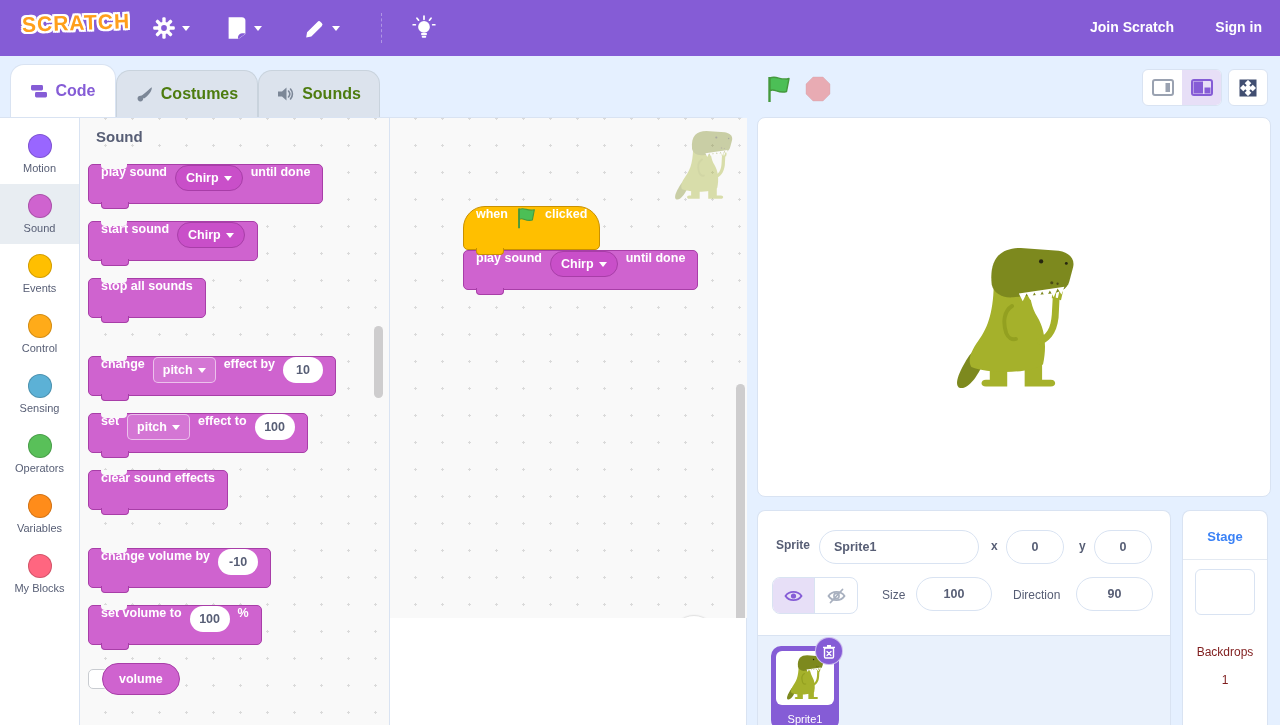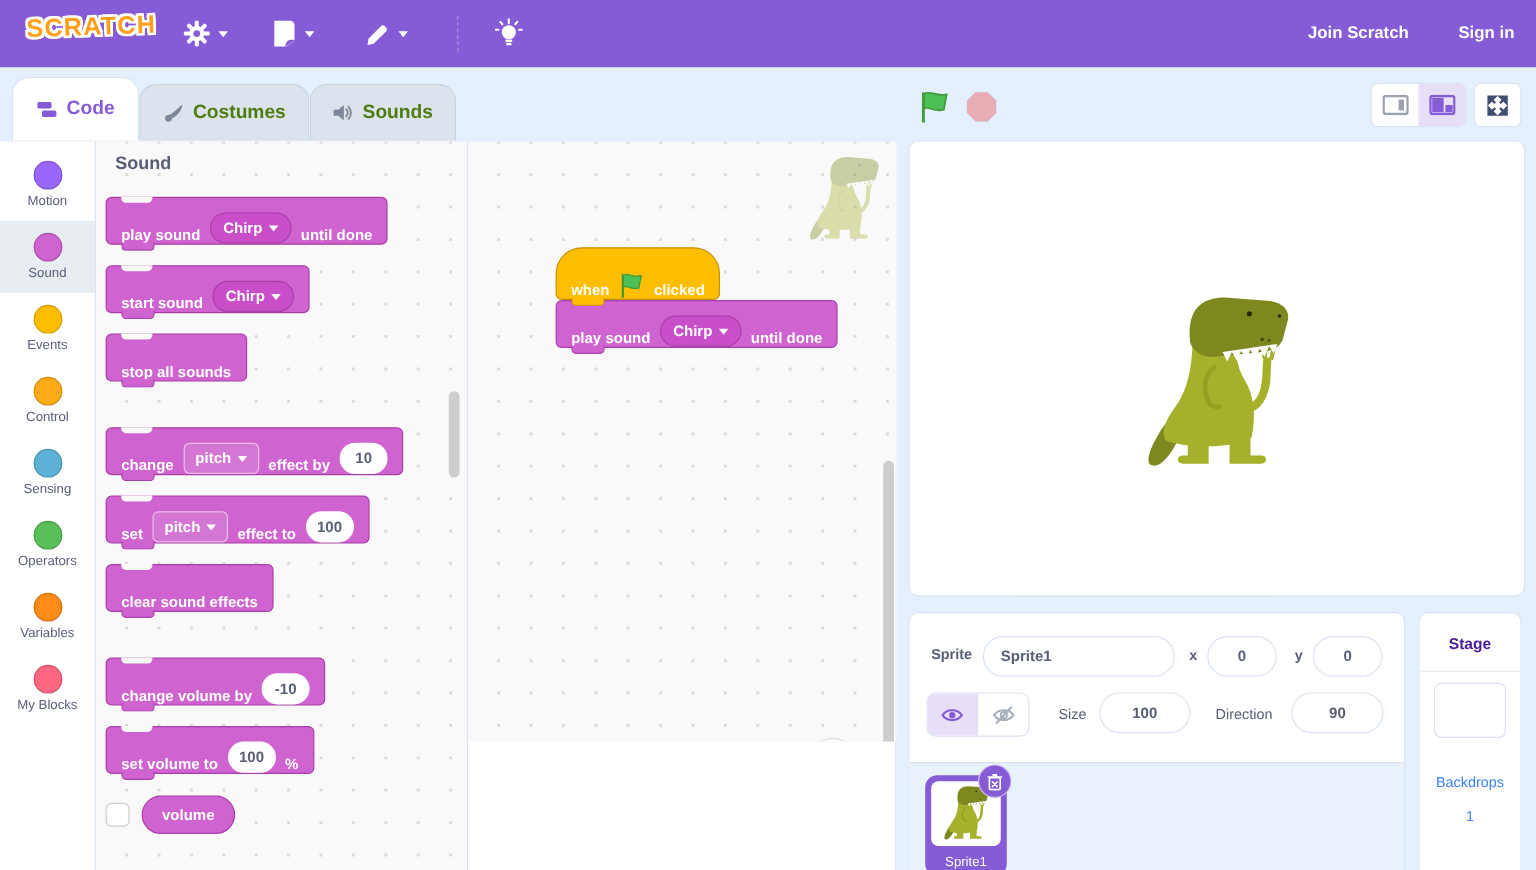--- a/index.html
+++ b/index.html
@@ -41,21 +41,21 @@
   .cat-dot { width:24px; height:24px; border-radius:50%; box-shadow:inset 0 0 0 1px rgba(0,0,0,.18); }
   .cat-label { font-size:11px; color:#575E75; }
 
   .dotgrid { background-color:#F9F9F9;
     background-image:radial-gradient(circle, #DADADA 1.2px, transparent 1.3px); background-size:27px 27px; background-position:12px 14px; }
   .palette { position:absolute; left:80px; top:0; width:310px; height:608px; border-right:1px solid #D9E3F2; overflow:hidden; }
   .palette-header { position:absolute; left:16px; top:10px; font-size:15px; font-weight:bold; color:#575E75; }
   .workspace { position:absolute; left:390px; top:0; width:357px; height:500px; overflow:hidden; }
 
   
-  .sblock { position:absolute; display:inline-flex; align-items:flex-end; gap:8px; height:40px; padding:0 12px;
+  .sblock { position:absolute; display:inline-flex; align-items:flex-start; gap:8px; height:40px; padding:0 12px;
     background:#CF63CF; border:1px solid #A83EA8; border-radius:5px; color:#fff; font-size:12.5px; font-weight:bold; white-space:nowrap; cursor:grab; }
   .sblock::before { content:""; position:absolute; top:-1px; left:12px; width:26px; height:5px; background:#F9F9F9; border-radius:0 0 4px 4px; }
   .sblock::after { content:""; position:absolute; bottom:-6px; left:12px; width:26px; height:6px; background:inherit;
     border:1px solid #A83EA8; border-top:none; border-radius:0 0 4px 4px; }
   .sblock.snapped::before { display:none; }
   .hat { background:#FFBF00; border-color:#C99000; border-radius:22px 22px 5px 5px; height:44px; z-index:3; }
   .hat::before { display:none; }
   .hat::after { border-color:#C99000; }
   .dd-oval { display:inline-flex; align-items:center; gap:5px; height:26px; padding:0 10px; background:#C94FC9;
     border:1px solid #A83EA8; border-radius:13px; cursor:pointer; }
@@ -91,24 +91,24 @@
   .sprite-card { position:absolute; left:13px; top:10px; width:68px; height:84px; background:#855CD6; border-radius:10px; cursor:pointer; }
   .sprite-card-inner { position:absolute; left:5px; top:5px; width:58px; height:54px; background:#fff; border-radius:6px;
     display:flex; align-items:center; justify-content:center; }
   .sprite-card-name { position:absolute; left:0; bottom:5px; width:100%; text-align:center; color:#fff; font-size:11px; }
   .del-badge { position:absolute; left:44px; top:-9px; width:28px; height:28px; border-radius:50%; background:#855CD6;
     border:1px solid rgba(255,255,255,.6); display:flex; align-items:center; justify-content:center; cursor:pointer; z-index:5; }
 
   
   .stage-mini { position:absolute; left:1182px; top:510px; width:86px; height:215px; background:#fff;
     border:1px solid #D9E3F2; border-bottom:none; border-radius:8px 8px 0 0; }
-  .stage-mini-title { position:absolute; top:18px; width:100%; text-align:center; font-size:13px; font-weight:bold; color:#4c1d95; }
+  .stage-mini-title { position:absolute; top:18px; width:100%; text-align:center; font-size:13px; font-weight:bold; color:#3b82f6; }
   .stage-mini-div { position:absolute; top:48px; left:0; width:100%; border-top:1px solid #E4EAF2; }
   .backdrop-thumb { position:absolute; left:12px; top:58px; width:60px; height:46px; background:#fff; border:1px solid #D9E3F2; border-radius:6px; cursor:pointer; }
-  .stage-mini-txt { position:absolute; width:100%; text-align:center; font-size:12px; color:#3b82f6; }
+  .stage-mini-txt { position:absolute; width:100%; text-align:center; font-size:12px; color:#7f1d1d; }
 </style>
 </head>
 <body>
 
 <svg width="0" height="0" style="position:absolute">
   <defs>
     <symbol id="dino" viewBox="0 0 130 160">
       <path fill="#7D891E" d="M36,116 C28,138 16,152 8,148 C3,144 9,131 17,118 C24,107 33,103 38,108 Z"></path>
       <path fill="#A5B12B" d="M40,108 L58,110 L58,147 L36,147 C30,147 30,140 36,140 L40,140 Z"></path>
       <path fill="#A5B12B" d="M76,110 L94,110 L94,140 L103,140 C109,140 109,147 103,147 L76,147 Z"></path>
@@ -338,21 +338,21 @@
         <span class="num-oval">-10</span>
       </div>
 
       <div class="sblock" style="left:8px;top:487px">
         <span>set volume to</span>
         <span class="num-oval">100</span>
         <span>%</span>
       </div>
 
       <div class="pal-checkbox" style="left:8px;top:551px"></div>
-      <div class="reporter" style="left:38px;top:545px">
+      <div class="reporter" style="left:22px;top:545px">
         <span>volume</span>
       </div>
 
       <div class="scrollbar-v" style="left:294px;top:208px;width:9px;height:72px"></div>
     </div>
 
     <div class="workspace dotgrid">
       <svg class="watermark" style="left:282px;top:11px" width="62" height="76">
           <use href="#dino"></use>
         </svg>

